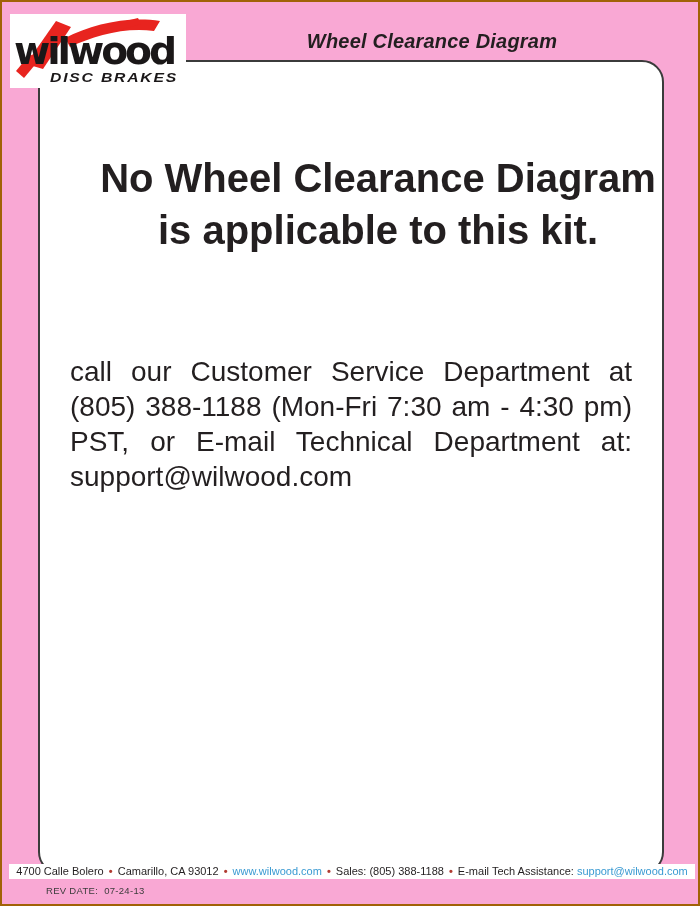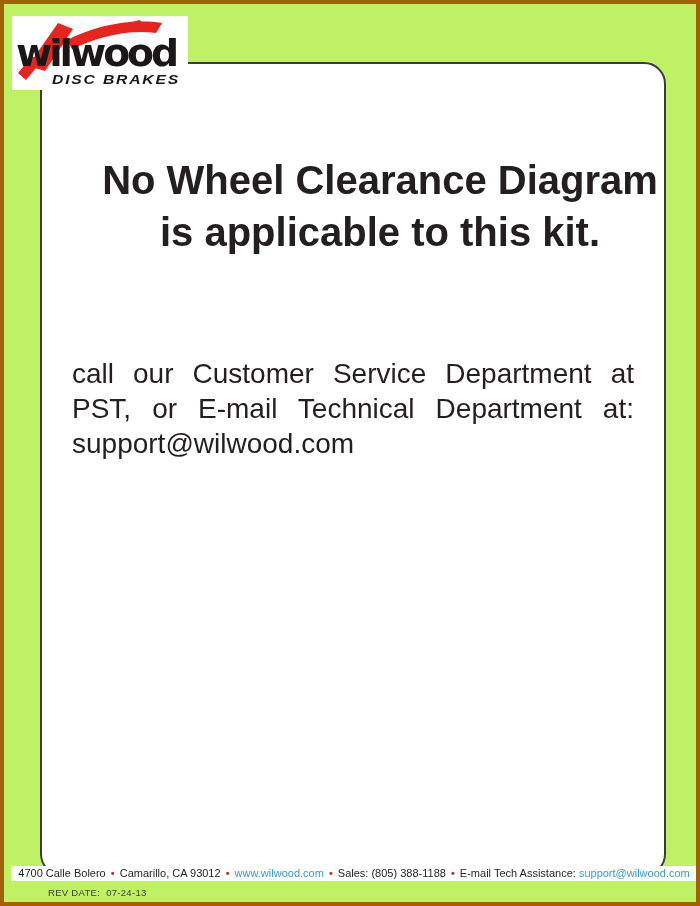--- a/index.html
+++ b/index.html
@@ -1,22 +1,22 @@
 <!DOCTYPE html>
 <html><head>
 <meta charset="utf-8">
 <style>
   * { margin: 0; padding: 0; box-sizing: border-box; }
   html, body { background: #ffffff; }
   .page {
     position: relative;
     width: 700px;
     height: 906px;
-    background: #bef264;
-    border: 4px solid #a16207;
+    background: #f9a8d4;
+    border: 2px solid #a16207;
     font-family: "Liberation Sans", sans-serif;
     color: #231f20;
     overflow: hidden;
     text-decoration: underline;
   }
 
   
   .frame {
     position: absolute;
     left: 36px;
@@ -135,28 +135,30 @@
         <path d="M6 57 L20 40 L29 46 L14 64 Z"></path>
         <path d="M95 12 L128 4 L131 10 L99 19 Z"></path>
       </g>
 
       <text x="4" y="50" font-family="DejaVu Sans, sans-serif" font-weight="bold" font-size="38" letter-spacing="-3" fill="#1a1718" textLength="160" lengthAdjust="spacingAndGlyphs">wilwood</text>
 
       <text x="40" y="68" font-family="Liberation Sans, sans-serif" font-weight="bold" font-style="italic" font-size="13" letter-spacing="1.5" fill="#1a1718" textLength="128" lengthAdjust="spacingAndGlyphs">DISC BRAKES</text>
     </svg>
   </div>
 
+  <div class="header-title">Wheel Clearance Diagram</div>
 
   <div class="notice-heading">
     <div>No Wheel Clearance Diagram</div>
     <div>is applicable to this kit.</div>
   </div>
 
   <div class="notice-body">
     <div class="body-line justify">call our Customer Service Department at</div>
+    <div class="body-line justify">(805) 388-1188 (Mon-Fri 7:30 am - 4:30 pm)</div>
     <div class="body-line justify">PST, or E-mail Technical Department at:</div>
     <div class="body-line">support@wilwood.com</div>
   </div>
 
   <div class="footer-line">
     <span class="inner">
       <span>4700 Calle Bolero</span>
       <span class="footer-bullet">•</span>
       <span>Camarillo, CA 93012</span>
       <span class="footer-bullet">•</span>

